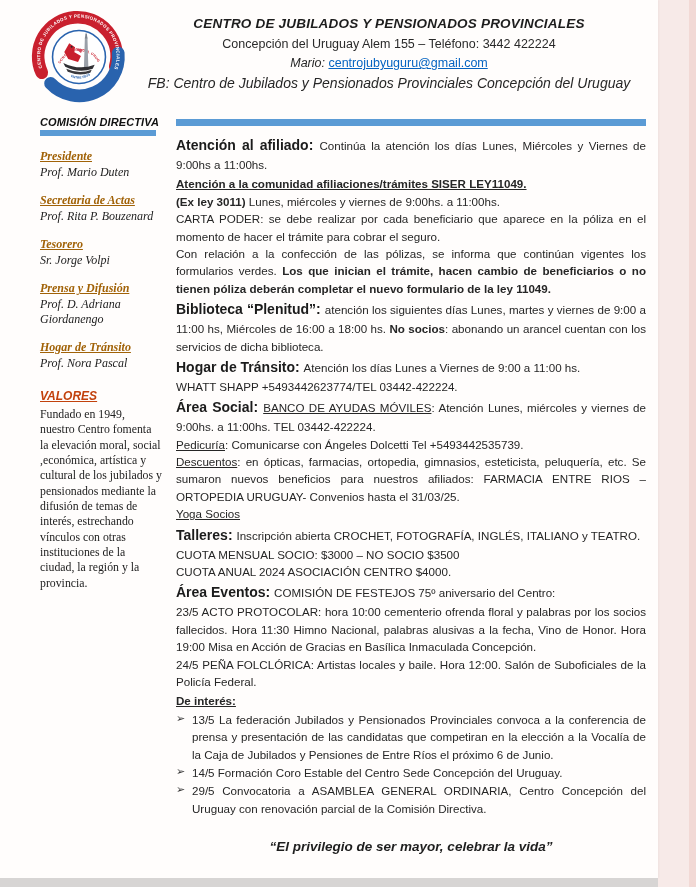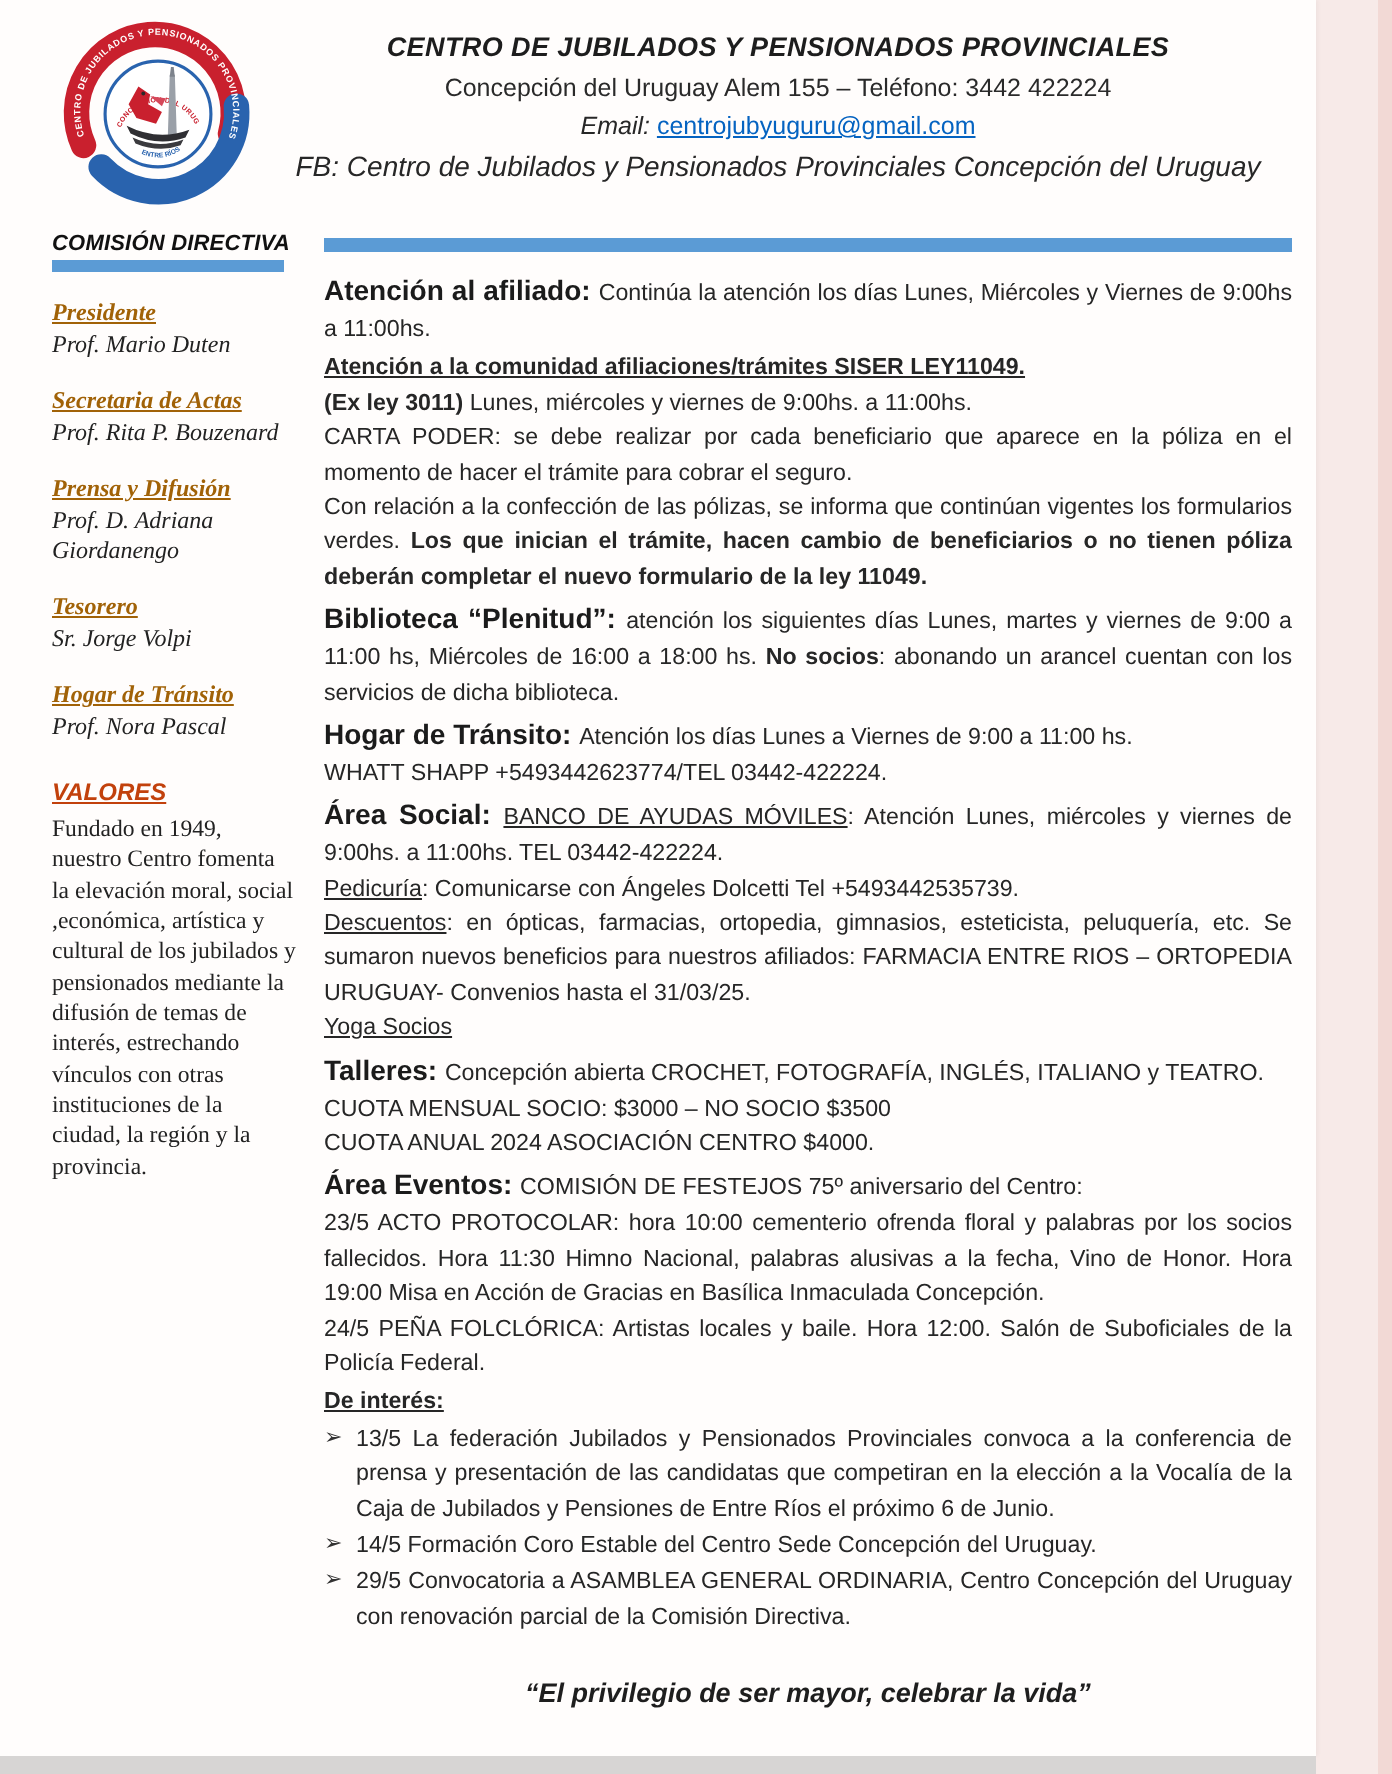--- a/index.html
+++ b/index.html
@@ -24,21 +24,21 @@
   .header { display:flex; padding:8px 6px 2px 26px; }
   .logo-wrap { width:108px; height:100px; flex:none; }
   .header-text { flex:1; text-align:center; padding-top:8px; padding-right:8px; }
   .org-title { font-size:13.5px; font-weight:bold; font-style:italic; letter-spacing:.2px; color:#1d1d1d; }
   .org-address { font-size:12.5px; margin-top:6px; color:#2a2a2a; }
   .org-email { font-size:12.5px; margin-top:5px; font-style:italic; }
   .email-link { color:#0563c1; text-decoration:underline; font-style:normal; }
   .org-fb { font-size:14px; margin-top:5px; font-style:italic; }
 
   
-  .columns { display:flex; padding:6px 12px 0 26px; }
+  .columns { display:flex; padding:6px 12px 0 40px; }
   .sidebar { width:122px; flex:none; }
   .sidebar-heading { font-size:11px; font-weight:bold; font-style:italic; letter-spacing:.1px; color:#111; white-space:nowrap; }
   .blue-bar { height:6px; background:#5b9bd5; margin-top:2px; }
   .sidebar .blue-bar { width:116px; }
   .role { margin-top:13px; font-family:"Liberation Serif", serif; }
   .role-title { font-size:12px; font-weight:bold; font-style:italic; text-decoration:underline; color:#a16207; }
   .role-name { font-size:12px; font-style:italic; color:#222; line-height:1.25; margin-top:1px; }
   .values { margin-top:18px; }
   .values-heading { font-size:12px; font-weight:bold; font-style:italic; text-decoration:underline; color:#c2410c; }
   .values-text { margin-top:4px; font-family:"Liberation Serif", serif; font-size:11.8px; line-height:1.3; color:#222; }
@@ -99,46 +99,46 @@
         <path d="M 37 62 q 13 6 26 1 l -1.5 3 q -11 4 -23 -1 z" fill="#3a3a3e"></path>
 
         <text font-size="3.4" fill="#2963ae" font-weight="bold">
           <textPath href="#bottomArcPath" startOffset="22%">ENTRE RÍOS</textPath>
         </text>
       </svg>
     </div>
     <div class="header-text">
       <div class="org-title">CENTRO DE JUBILADOS Y PENSIONADOS PROVINCIALES</div>
       <div class="org-address">Concepción del Uruguay Alem 155 – Teléfono: 3442 422224</div>
-      <div class="org-email"><span>Email: </span><a class="email-link">centrojubyuguru@gmail.com</a></div>
+      <div class="org-email"><span>Mario: </span><a class="email-link">centrojubyuguru@gmail.com</a></div>
       <div class="org-fb">FB: Centro de Jubilados y Pensionados Provinciales Concepción del Uruguay</div>
     </div>
   </div>
 
   <div class="columns">
 
     <div class="sidebar">
       <div class="sidebar-heading">COMISIÓN DIRECTIVA</div>
       <div class="blue-bar"></div>
 
       <div class="role">
         <div class="role-title">Presidente</div>
         <div class="role-name">Prof. Mario Duten</div>
       </div>
       <div class="role">
         <div class="role-title">Secretaria de Actas</div>
         <div class="role-name">Prof. Rita P. Bouzenard</div>
       </div>
       <div class="role">
+        <div class="role-title">Tesorero</div>
+        <div class="role-name">Sr. Jorge Volpi</div>
+      </div>
+      <div class="role">
         <div class="role-title">Prensa y Difusión</div>
         <div class="role-name">Prof. D. Adriana Giordanengo</div>
-      </div>
-      <div class="role">
-        <div class="role-title">Tesorero</div>
-        <div class="role-name">Sr. Jorge Volpi</div>
       </div>
       <div class="role">
         <div class="role-title">Hogar de Tránsito</div>
         <div class="role-name">Prof. Nora Pascal</div>
       </div>
 
       <div class="values">
         <div class="values-heading">VALORES</div>
         <div class="values-text">Fundado en 1949, nuestro Centro fomenta la elevación moral, social ,económica, artística y cultural de los jubilados y pensionados mediante la difusión de temas de interés, estrechando vínculos con otras instituciones de la ciudad, la región y la provincia.</div>
       </div>
@@ -157,21 +157,21 @@
       <p class="mt2"><span class="runin">Biblioteca “Plenitud”: </span><span>atención los siguientes días Lunes, martes y viernes de 9:00 a 11:00 hs, Miércoles de 16:00 a 18:00 hs. </span><span class="b">No socios</span><span>: abonando un arancel cuentan con los servicios de dicha biblioteca.</span></p>
 
       <p class="mt2"><span class="runin">Hogar de Tránsito: </span><span>Atención los días Lunes a Viernes de 9:00 a 11:00 hs.</span></p>
       <p>WHATT SHAPP +5493442623774/TEL 03442-422224.</p>
 
       <p class="mt2"><span class="runin">Área Social: </span><span class="u">BANCO DE AYUDAS MÓVILES</span><span>: Atención Lunes, miércoles y viernes de 9:00hs. a 11:00hs. TEL 03442-422224.</span></p>
       <p><span class="u">Pedicuría</span><span>: Comunicarse con Ángeles Dolcetti Tel +5493442535739.</span></p>
       <p><span class="u">Descuentos</span><span>: en ópticas, farmacias, ortopedia, gimnasios, esteticista, peluquería, etc. Se sumaron nuevos beneficios para nuestros afiliados: FARMACIA ENTRE RIOS – ORTOPEDIA URUGUAY- Convenios hasta el 31/03/25.</span></p>
       <p><span class="u">Yoga Socios</span></p>
 
-      <p class="mt2"><span class="runin">Talleres: </span><span>Concepción abierta CROCHET, FOTOGRAFÍA, INGLÉS, ITALIANO  y TEATRO.</span></p>
+      <p class="mt2"><span class="runin">Talleres: </span><span>Inscripción abierta CROCHET, FOTOGRAFÍA, INGLÉS, ITALIANO  y TEATRO.</span></p>
       <p>CUOTA MENSUAL SOCIO: $3000 – NO SOCIO $3500</p>
       <p>CUOTA ANUAL 2024 ASOCIACIÓN CENTRO $4000.</p>
 
       <p class="mt2"><span class="runin">Área Eventos: </span><span>COMISIÓN DE FESTEJOS 75º aniversario del Centro:</span></p>
       <p>23/5 ACTO PROTOCOLAR: hora 10:00 cementerio ofrenda floral y palabras por los socios fallecidos. Hora 11:30 Himno Nacional, palabras alusivas a la fecha, Vino de Honor. Hora 19:00 Misa en Acción de Gracias en Basílica Inmaculada Concepción.</p>
       <p>24/5 PEÑA FOLCLÓRICA: Artistas locales y baile. Hora 12:00. Salón de Suboficiales de la Policía Federal.</p>
 
       <p class="subhead">De interés:</p>
       <div class="bullet-item">
         <span class="bullet-glyph">➢</span>

